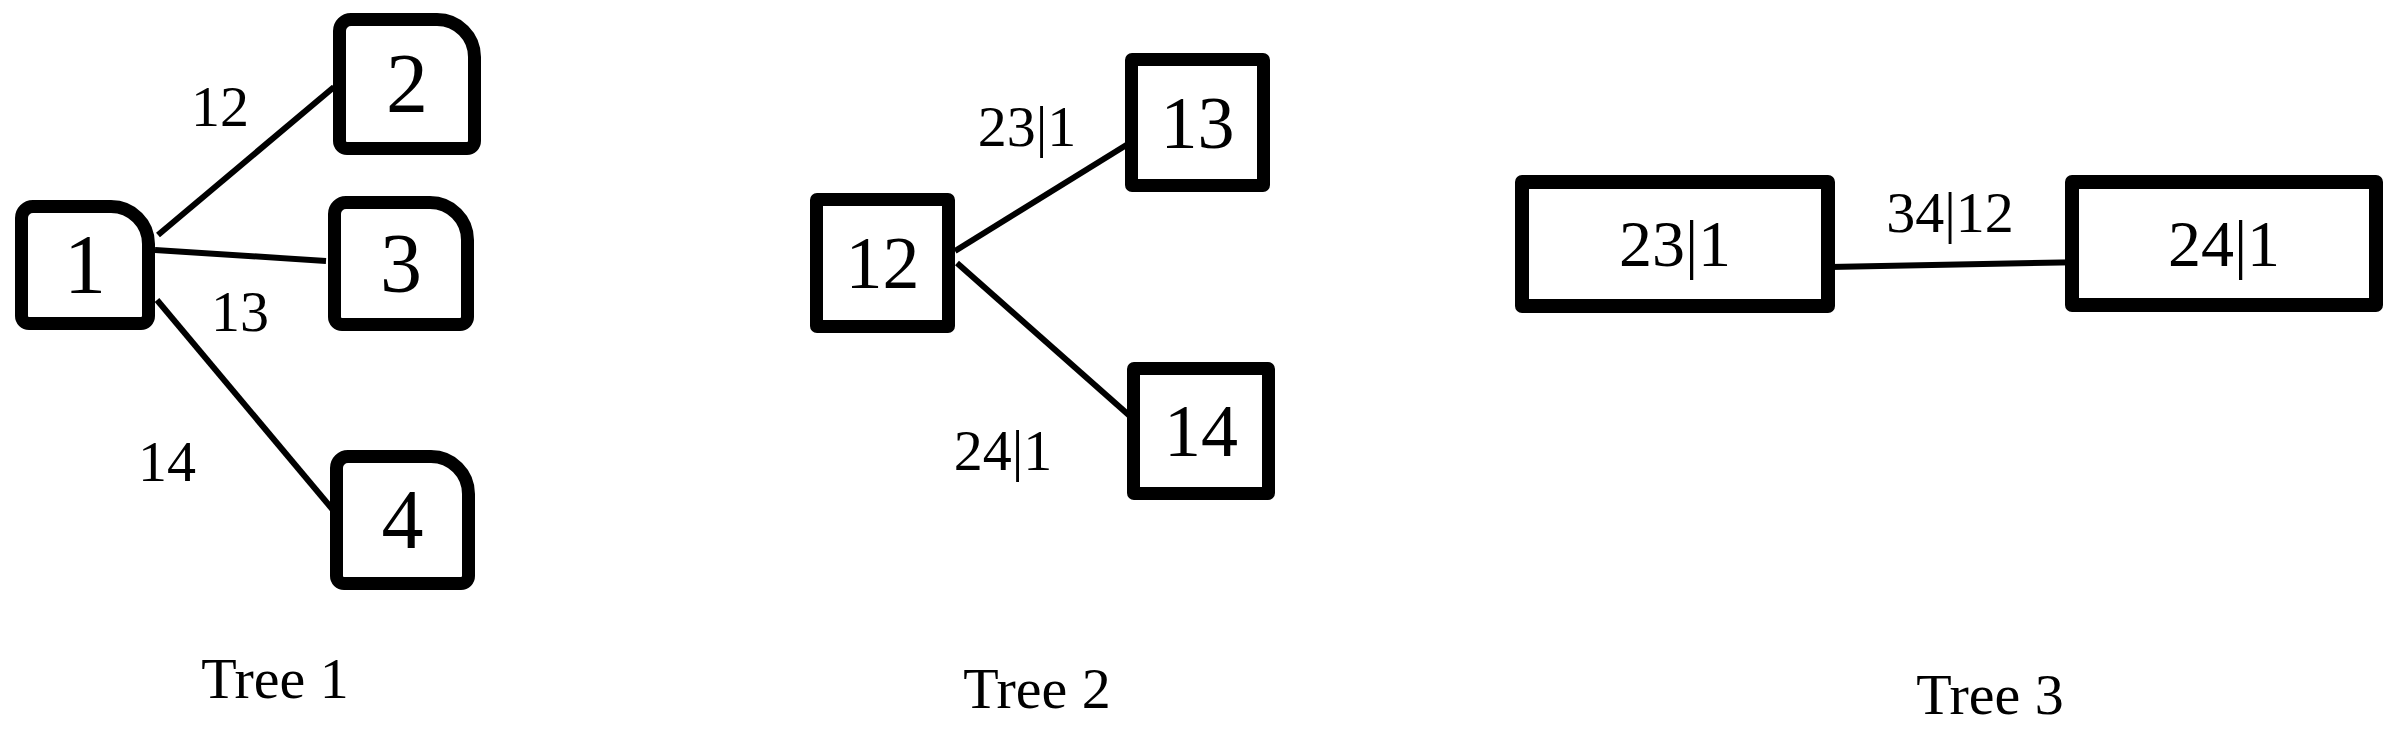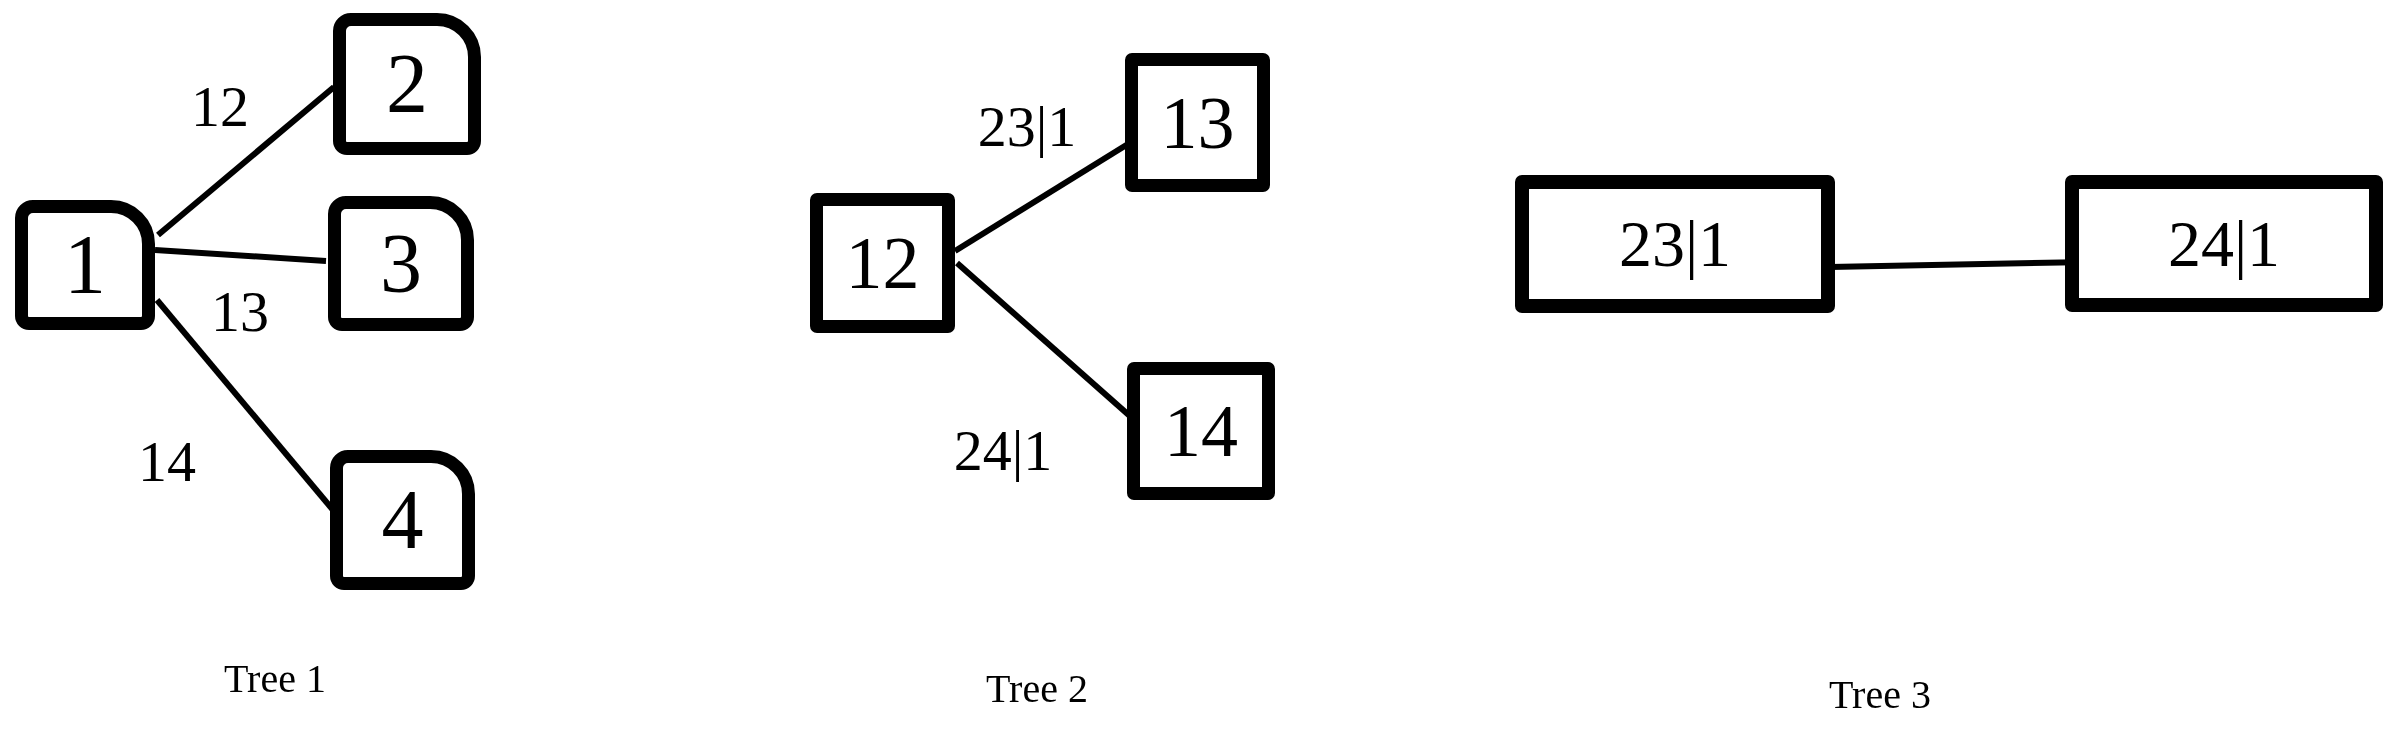--- a/index.html
+++ b/index.html
@@ -15,21 +15,21 @@
   }
   .t1{border-radius:18px 44px 14px 14px;font-size:84px;}
   .t2{border-radius:7px;font-size:74px;}
   .t3{border-radius:7px;border-width:14px;font-size:66px;}
   .edge-label{
     position:absolute;z-index:3;transform:translate(-50%,-50%);
     font-size:58px;line-height:1;white-space:nowrap;
   }
   .caption{
     position:absolute;z-index:3;transform:translate(-50%,-50%);
-    font-size:40px;line-height:1;white-space:nowrap;
+    font-size:58px;line-height:1;white-space:nowrap;
   }
 </style>
 </head>
 <body>
 
 <div class="figure">
 
   <svg class="edges" width="2403" height="737" viewBox="0 0 2403 737">
 
     <line x1="158" y1="235" x2="334" y2="87" stroke="#000" stroke-width="6"></line>
@@ -76,16 +76,17 @@
 
   <div class="caption" style="left:1037px;top:689px;font-family:Liberation Serif, serif;">Tree 2</div>
 
   <div class="node t3" style="left:1515px;top:175px;width:320px;height:138px;">
     <span>23|1</span>
   </div>
   <div class="node t3" style="left:2065px;top:175px;width:318px;height:137px;">
     <span>24|1</span>
   </div>
 
+  <div class="edge-label" style="left:1950px;top:213px;">34|12</div>
 
-  <div class="caption" style="left:1880px;top:695px;text-align:center;">Tree 3</div>
+  <div class="caption" style="left:1990px;top:695px;text-align:center;">Tree 3</div>
 
 </div>
 
 </body></html>

